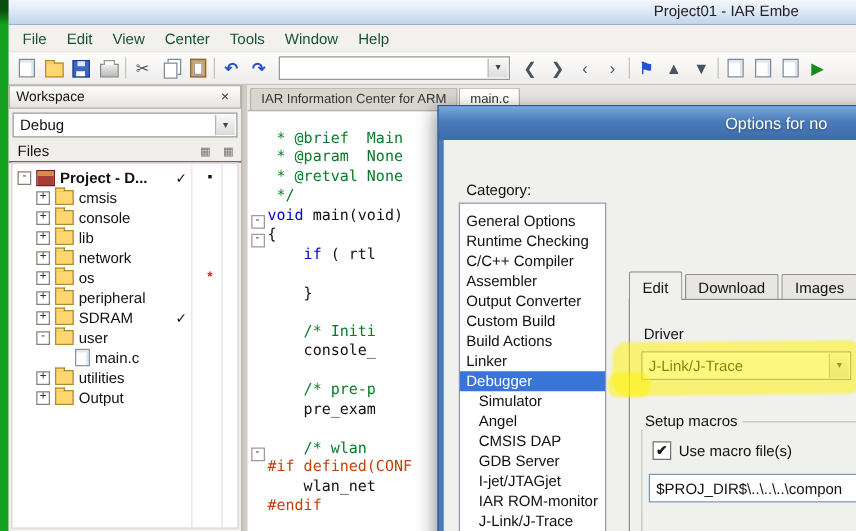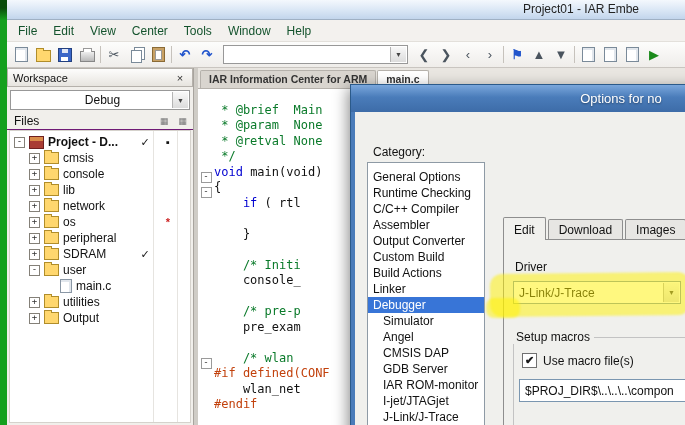--- a/index.html
+++ b/index.html
@@ -55,21 +55,21 @@
 
   .main{flex:1;display:flex;background:#cfccc6;min-height:0;}
 
   
   .workspace{width:186px;flex:0 0 186px;display:flex;flex-direction:column;
     background:#f1efeb;border-right:1px solid #a8a49e;margin-right:4px;}
   .ws-header{height:17px;flex:0 0 17px;background:linear-gradient(#fdfdfc,#e7e4df);
     border:1px solid #b5b1ab;display:flex;align-items:center;padding:0 5px;font-size:11px;}
   .ws-close{margin-left:auto;width:14px;text-align:center;font-size:11px;color:#333;}
   .ws-combo{margin:3px 3px 2px;height:18px;flex:0 0 18px;background:#fff;border:1px solid #989898;
-    display:flex;align-items:center;padding-left:5px;font-size:12px;position:relative;justify-content:center;}
+    display:flex;align-items:center;padding-left:5px;font-size:12px;position:relative;}
   .files-bar{height:17px;flex:0 0 17px;display:flex;align-items:center;padding:0 7px;
     font-size:12px;border-bottom:1px solid #701a75;position:relative;}
   .files-icons{position:absolute;right:6px;display:flex;gap:10px;font-size:9px;color:#777;}
   .tree{flex:1;background:#fff;border:1px solid #d5d2cc;margin:0 2px 2px;position:relative;
     overflow:hidden;padding-top:3px;}
   .colline{position:absolute;top:0;bottom:0;width:1px;background:#e6e4e0;}
   .tree-row{height:16px;display:flex;align-items:center;font-size:12px;position:relative;white-space:pre;}
   .lvl0{padding-left:4px;} .lvl1{padding-left:19px;} .lvl2{padding-left:35px;}
   .exp{width:9px;height:9px;flex:0 0 9px;border:1px solid #848078;background:#fff;
     font-size:9px;line-height:7px;text-align:center;color:#333;margin-right:4px;font-family:"DejaVu Sans Mono",monospace;}
@@ -83,21 +83,21 @@
   .bold .tlabel{font-weight:bold;}
   .tm1{position:absolute;left:128px;width:14px;text-align:center;font-size:11px;color:#111;}
   .tm2{position:absolute;left:151px;width:14px;text-align:center;font-size:11px;color:#111;}
   .redstar .tm2{color:#c22;font-weight:bold;}
 
   
   .editor{flex:1;display:flex;flex-direction:column;background:#fff;min-width:0;}
   .edit-tabs{height:20px;flex:0 0 20px;background:#e9e6e1;display:flex;align-items:flex-end;
     border-bottom:1px solid #b5b1ab;padding-left:2px;}
   .etab{padding:2px 8px 3px;font-size:10.5px;border:1px solid #b5b1ab;border-bottom:none;
-    background:#d9d5cf;margin-right:1px;border-radius:2px 2px 0 0;white-space:nowrap;color:#333;font-weight:bold;}
+    background:#d9d5cf;margin-right:1px;border-radius:2px 2px 0 0;white-space:nowrap;color:#333;}
   .etab.active{background:#fff;}
   .code{flex:1;padding-top:3px;font-family:"DejaVu Sans Mono",monospace;font-size:12px;overflow:hidden;}
   .cline{display:flex;height:15.5px;align-items:center;white-space:pre;}
   .gut{width:16px;flex:0 0 16px;display:flex;align-items:center;justify-content:center;}
   .fold{width:9px;height:9px;border:1px solid #9a9a9a;background:#fff;font-size:9px;line-height:7px;
     text-align:center;color:#333;font-family:"DejaVu Sans Mono",monospace;}
   .fold:empty{visibility:hidden;}
   .seg{white-space:pre;color:#111;margin-top:20px;}
   .cm{color:#0a7a2a;} .kw{color:#0000d0;} .pp{color:#c2410c;} .pl{color:#111;}
 
@@ -507,22 +507,22 @@
           <div class="cat-item">Assembler</div>
           <div class="cat-item">Output Converter</div>
           <div class="cat-item">Custom Build</div>
           <div class="cat-item">Build Actions</div>
           <div class="cat-item">Linker</div>
           <div class="cat-item sel">Debugger</div>
           <div class="cat-item ind">Simulator</div>
           <div class="cat-item ind">Angel</div>
           <div class="cat-item ind">CMSIS DAP</div>
           <div class="cat-item ind">GDB Server</div>
+          <div class="cat-item ind">I-jet/JTAGjet</div>
           <div class="cat-item ind">IAR ROM-monitor</div>
-          <div class="cat-item ind">I-jet/JTAGjet</div>
           <div class="cat-item ind">J-Link/J-Trace</div>
         </div>
       <div class="opt-tabs">
 
       <div class="otab active">Edit</div>
           <div class="otab">Download</div>
           <div class="otab">Images</div>
         </div>
       <div class="opt-panel">
         <div class="drv-label">Driver</div>

